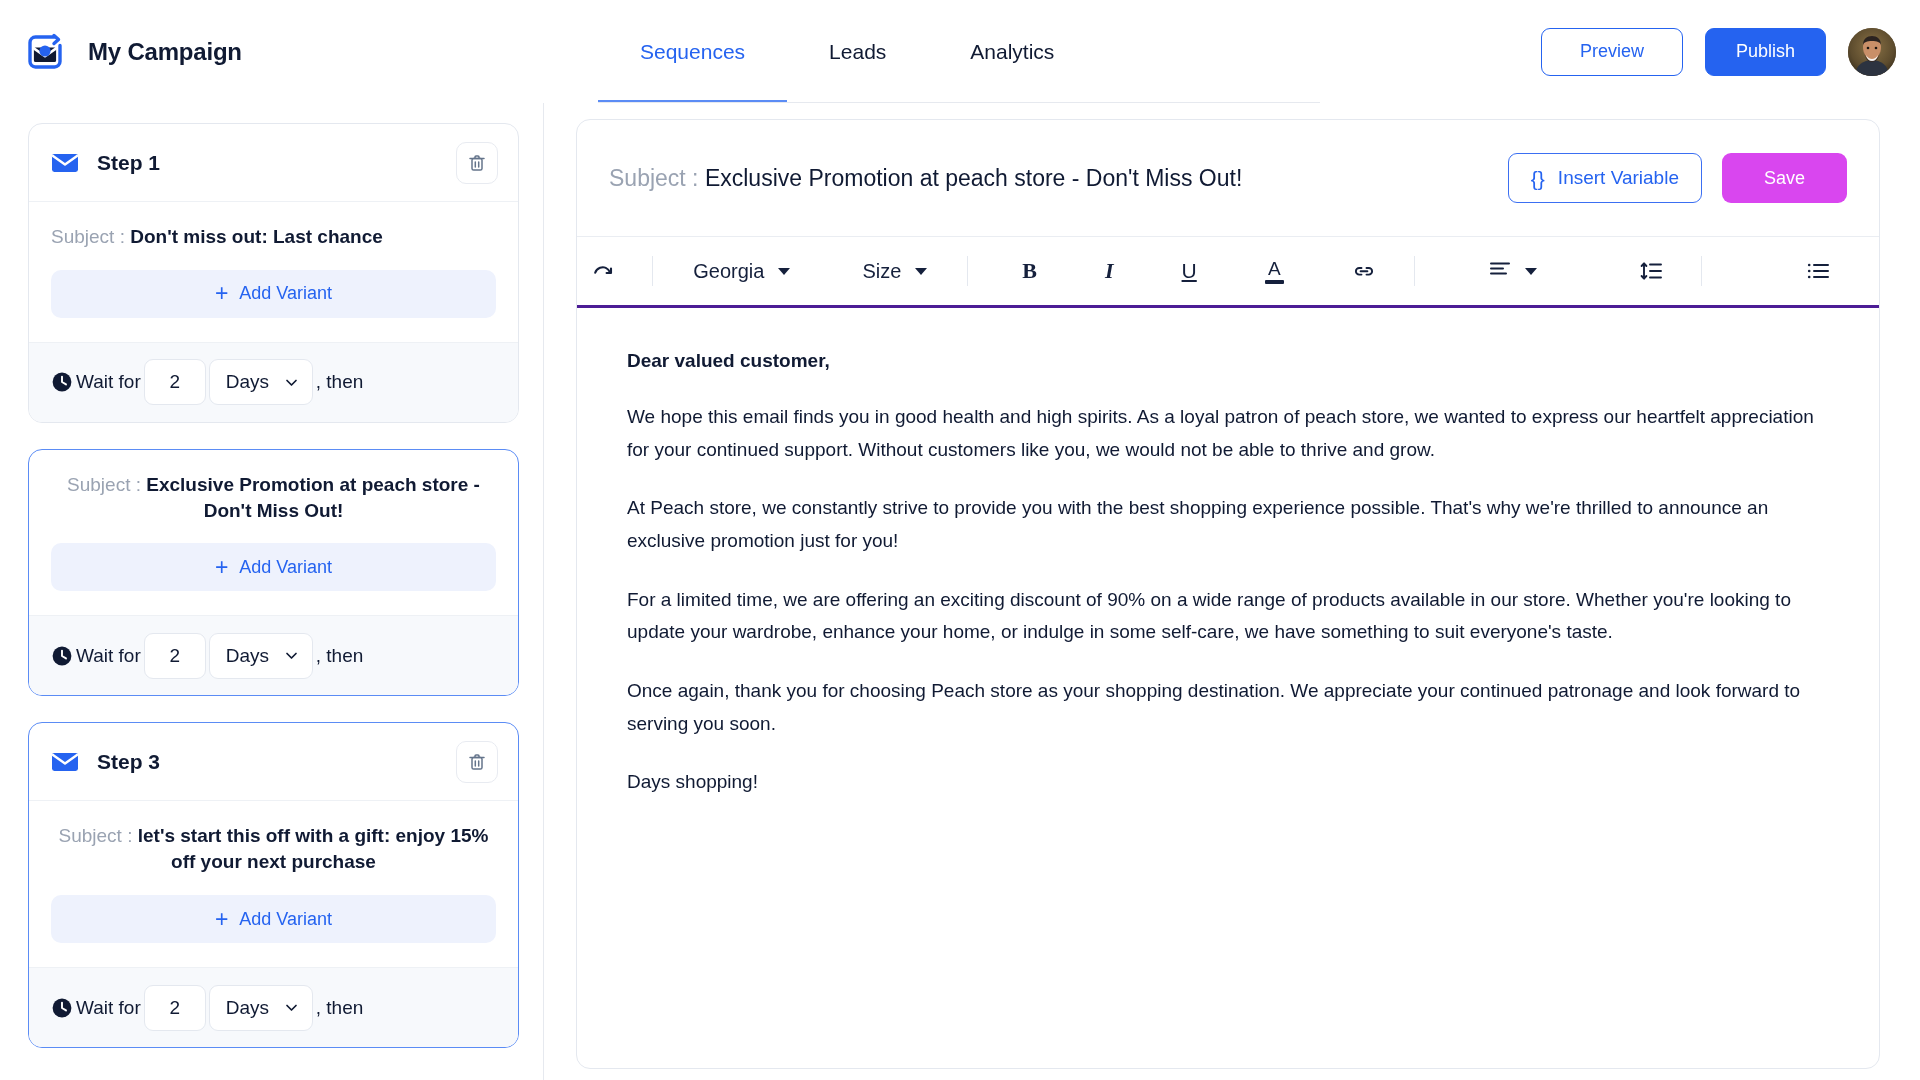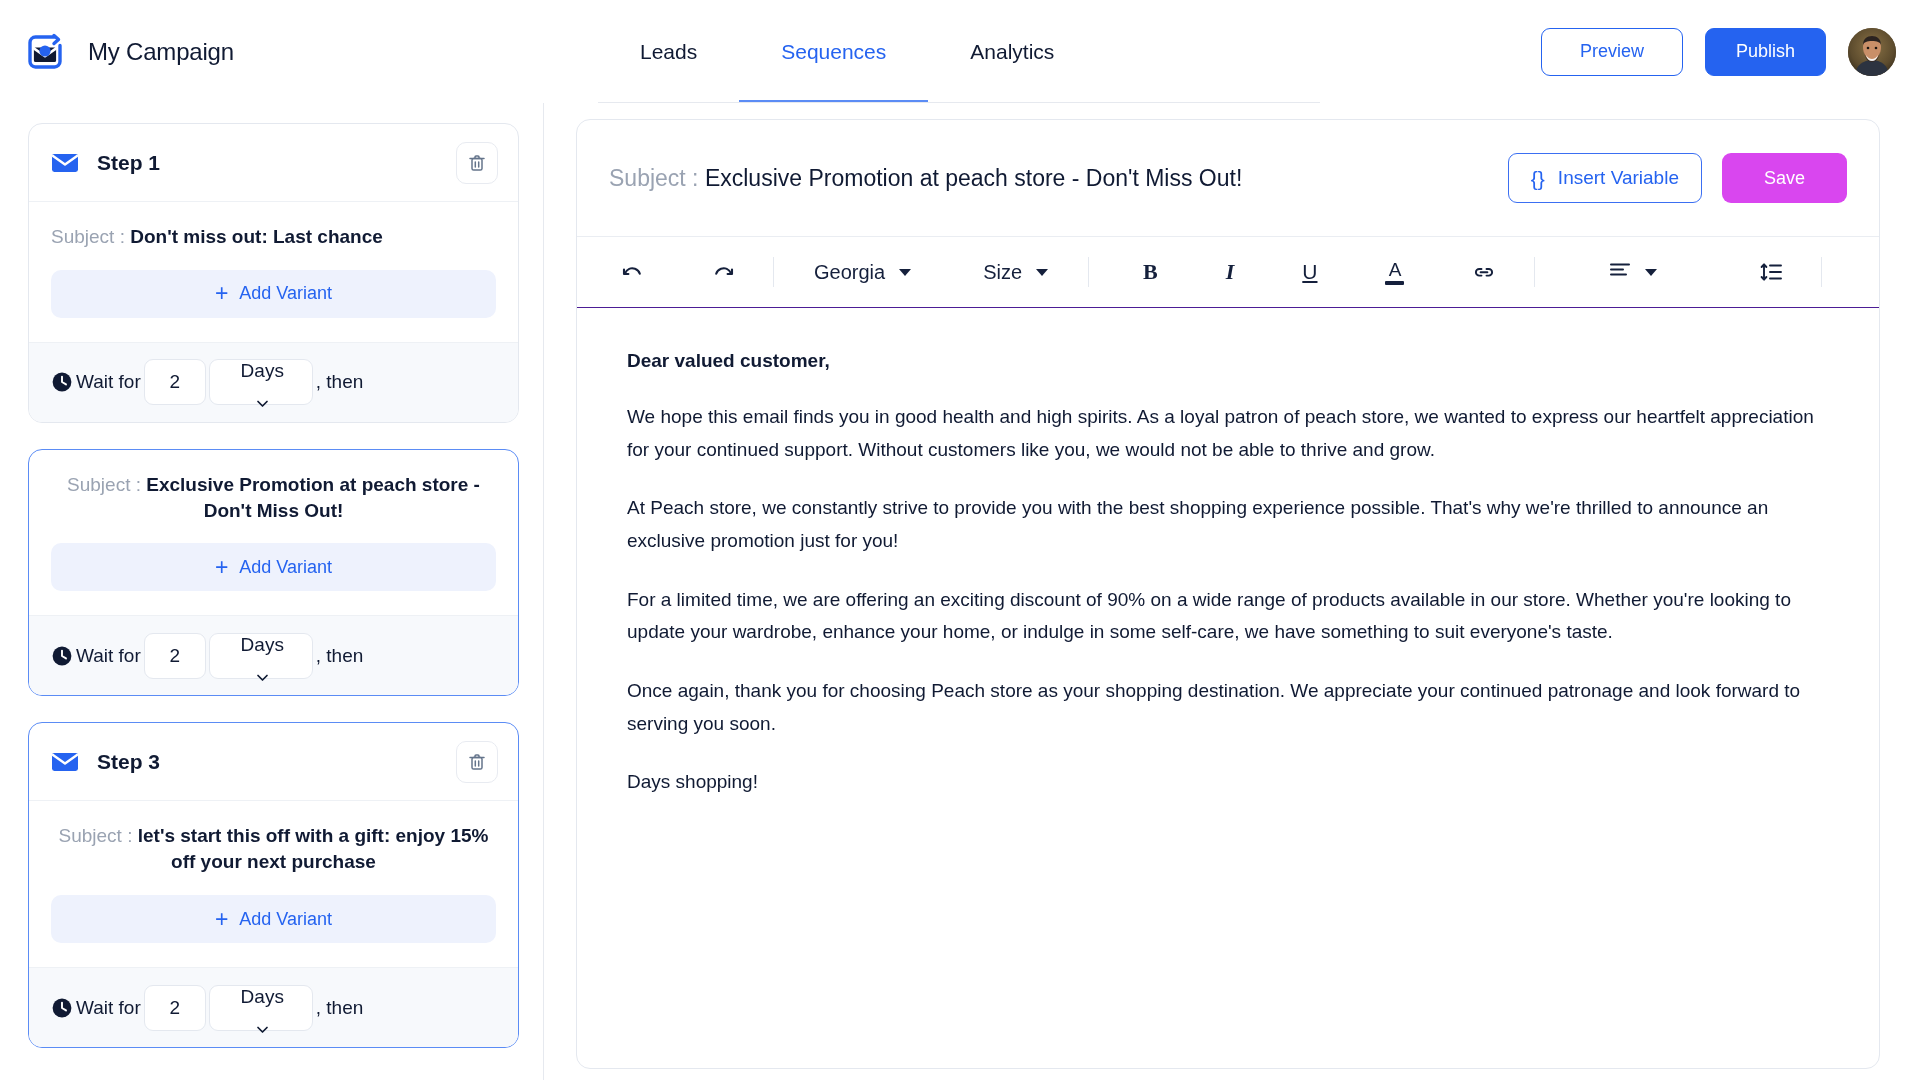--- a/index.html
+++ b/index.html
@@ -27,21 +27,21 @@
     display: flex;
     align-items: center;
     gap: 22px;
     padding-left: 24px;
     width: 500px;
     flex-shrink: 0;
   }
   .logo-mark { width: 42px; height: 42px; display: block; }
   .brand-title {
     font-size: 24px;
-    font-weight: normal;
+    font-weight: bold;
     color: #101a33;
     letter-spacing: -0.2px;
     white-space: nowrap;
   }
 
   .navtabs {
     position: absolute;
     left: 598px;
     top: 0;
     height: 103px;
@@ -230,21 +230,20 @@
     border-radius: 9px;
     background: #ffffff;
     display: flex;
     align-items: center;
     justify-content: space-between;
     padding: 0 13px 0 16px;
     gap: 14px;
     font-size: 19px;
     color: #101a33;
     cursor: pointer;
-    flex-direction: column;
   }
   .chev { width: 15px; height: 15px; display:block; flex-shrink:0; }
   .then-label { font-size: 19px; color: #101a33; white-space: nowrap; }
 
   
   .editor-area {
     flex: 1;
     padding: 16px 40px 0 32px;
     min-width: 0;
   }
@@ -304,25 +303,26 @@
     font-size: 18px;
     cursor: pointer;
     flex-shrink: 0;
     font-family: "Liberation Sans", sans-serif;
   }
 
   .toolbar {
     height: 71px;
     display: flex;
     align-items: center;
-    border-bottom: 1px solid #4c1d95;
+    border-bottom: 3px solid #4c1d95;
     padding: 0 30px;
     gap: 6px;
     flex-shrink: 0;
     color: #15203c;
+    justify-content: center;
   }
   .tb-item {
     display: flex;
     align-items: center;
     justify-content: center;
     cursor: pointer;
     height: 44px;
     padding: 0 14px;
     border-radius: 7px;
   }
@@ -385,22 +385,22 @@
         <path d="M30 4.5l4.5 4-4.5 4" stroke="#2563f0" stroke-width="3.4" stroke-linecap="round" stroke-linejoin="round" fill="none"></path>
         <path d="M11.5 16.5h19a1.6 1.6 0 0 1 1.6 1.6v11.3a1.6 1.6 0 0 1-1.6 1.6h-19a1.6 1.6 0 0 1-1.6-1.6V18.1a1.6 1.6 0 0 1 1.6-1.6z" fill="#101a33"></path>
         <path d="M10.2 17.6l10.8 7.6 10.8-7.6" stroke="#ffffff" stroke-width="2.6" stroke-linecap="round" stroke-linejoin="round" fill="none"></path>
         <circle cx="21" cy="20" r="5.6" fill="#2563f0"></circle>
       </svg>
     </span>
     <span class="brand-title">My Campaign</span>
   </div>
 
   <nav class="navtabs">
+    <div class="navtab active">Sequences</div>
     <div class="navtab">Leads</div>
-    <div class="navtab active">Sequences</div>
     <div class="navtab">Analytics</div>
   </nav>
   <div class="header-rule"></div>
 
   <div class="header-actions">
     <button class="btn btn-outline">Preview</button>
     <button class="btn btn-primary">Publish</button>
     <div class="avatar">
       <svg viewBox="0 0 48 48">
         <defs>

